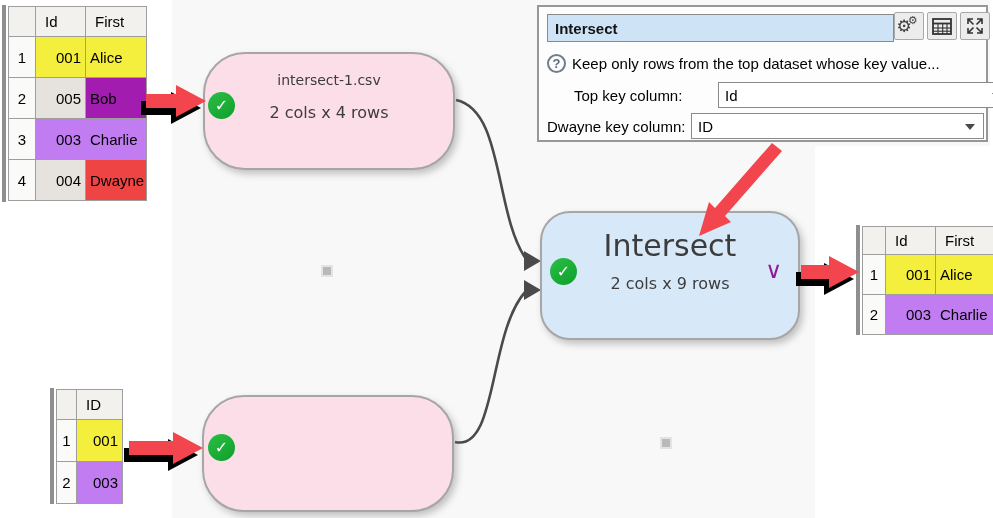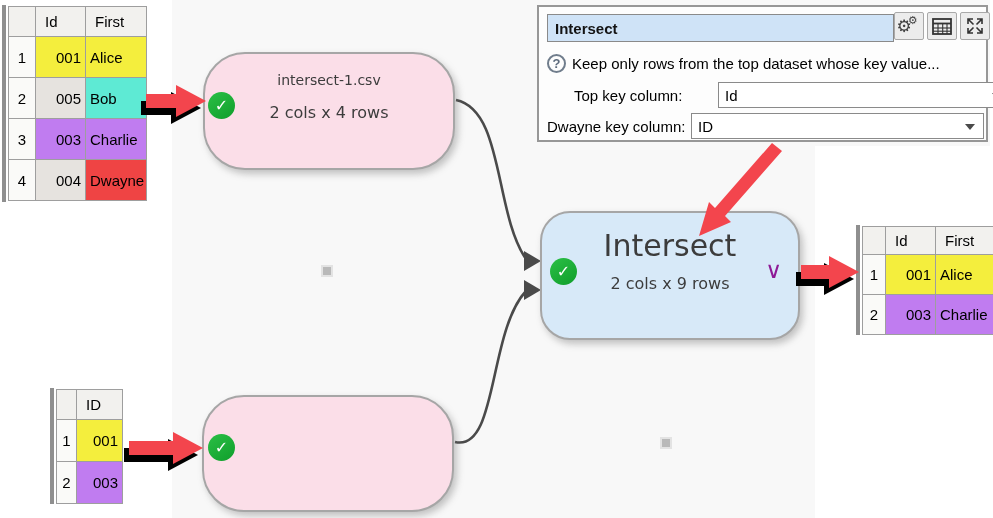--- a/index.html
+++ b/index.html
@@ -151,21 +151,21 @@
         <div class="tcell thcell">First</div>
       </div>
       <div class="trow">
         <div class="tcell tnum">1</div>
         <div class="tcell tdata tright" style="background:#f4ee3d">001</div>
         <div class="tcell tdata tleft" style="background:#f4ee3d">Alice</div>
       </div>
       <div class="trow">
         <div class="tcell tnum">2</div>
         <div class="tcell tdata tright" style="background:#e6e3df">005</div>
-        <div class="tcell tdata tleft" style="background:#5eead4">Bob</div>
+        <div class="tcell tdata tleft" style="background:#a21caf">Bob</div>
       </div>
       <div class="trow">
         <div class="tcell tnum">3</div>
         <div class="tcell tdata tright" style="background:#c07cf0">003</div>
         <div class="tcell tdata tleft" style="background:#c07cf0">Charlie</div>
       </div>
       <div class="trow">
         <div class="tcell tnum">4</div>
         <div class="tcell tdata tright" style="background:#e6e3df">004</div>
         <div class="tcell tdata tleft" style="background:#ef4444">Dwayne</div>

